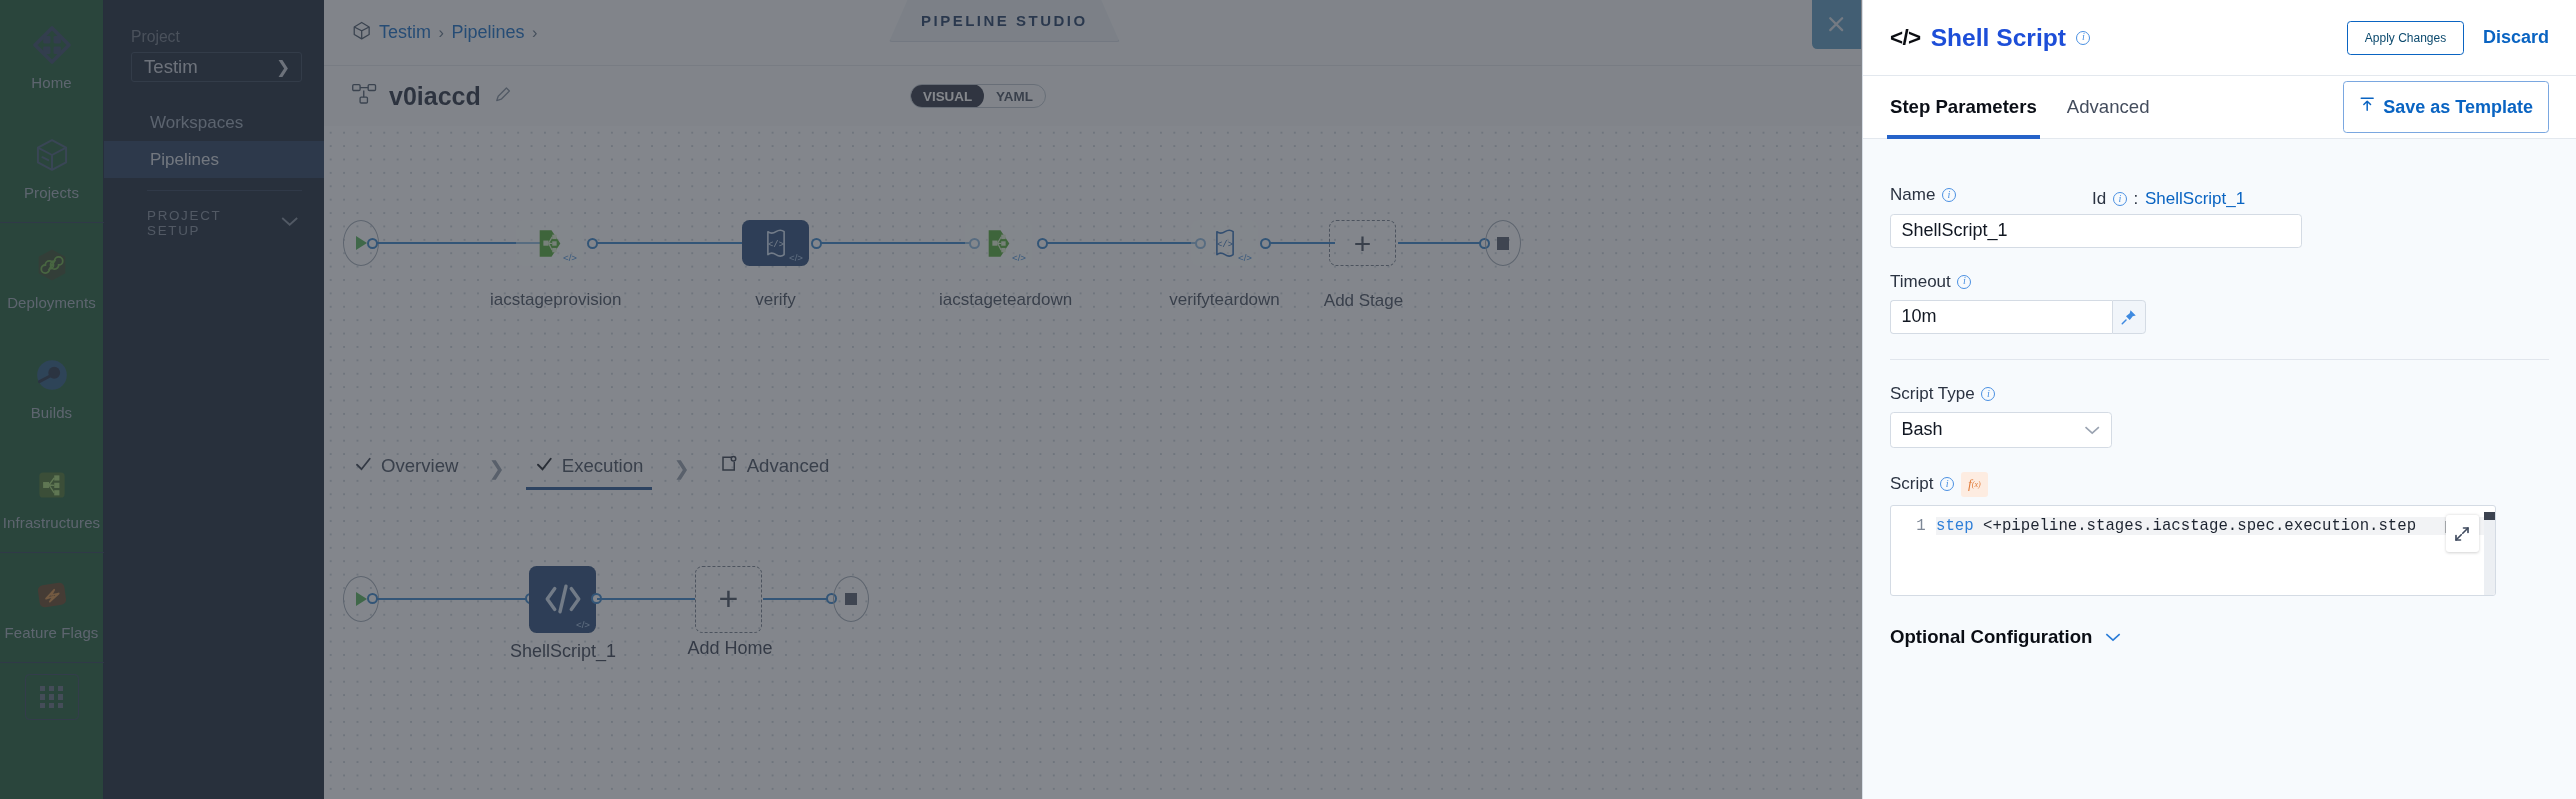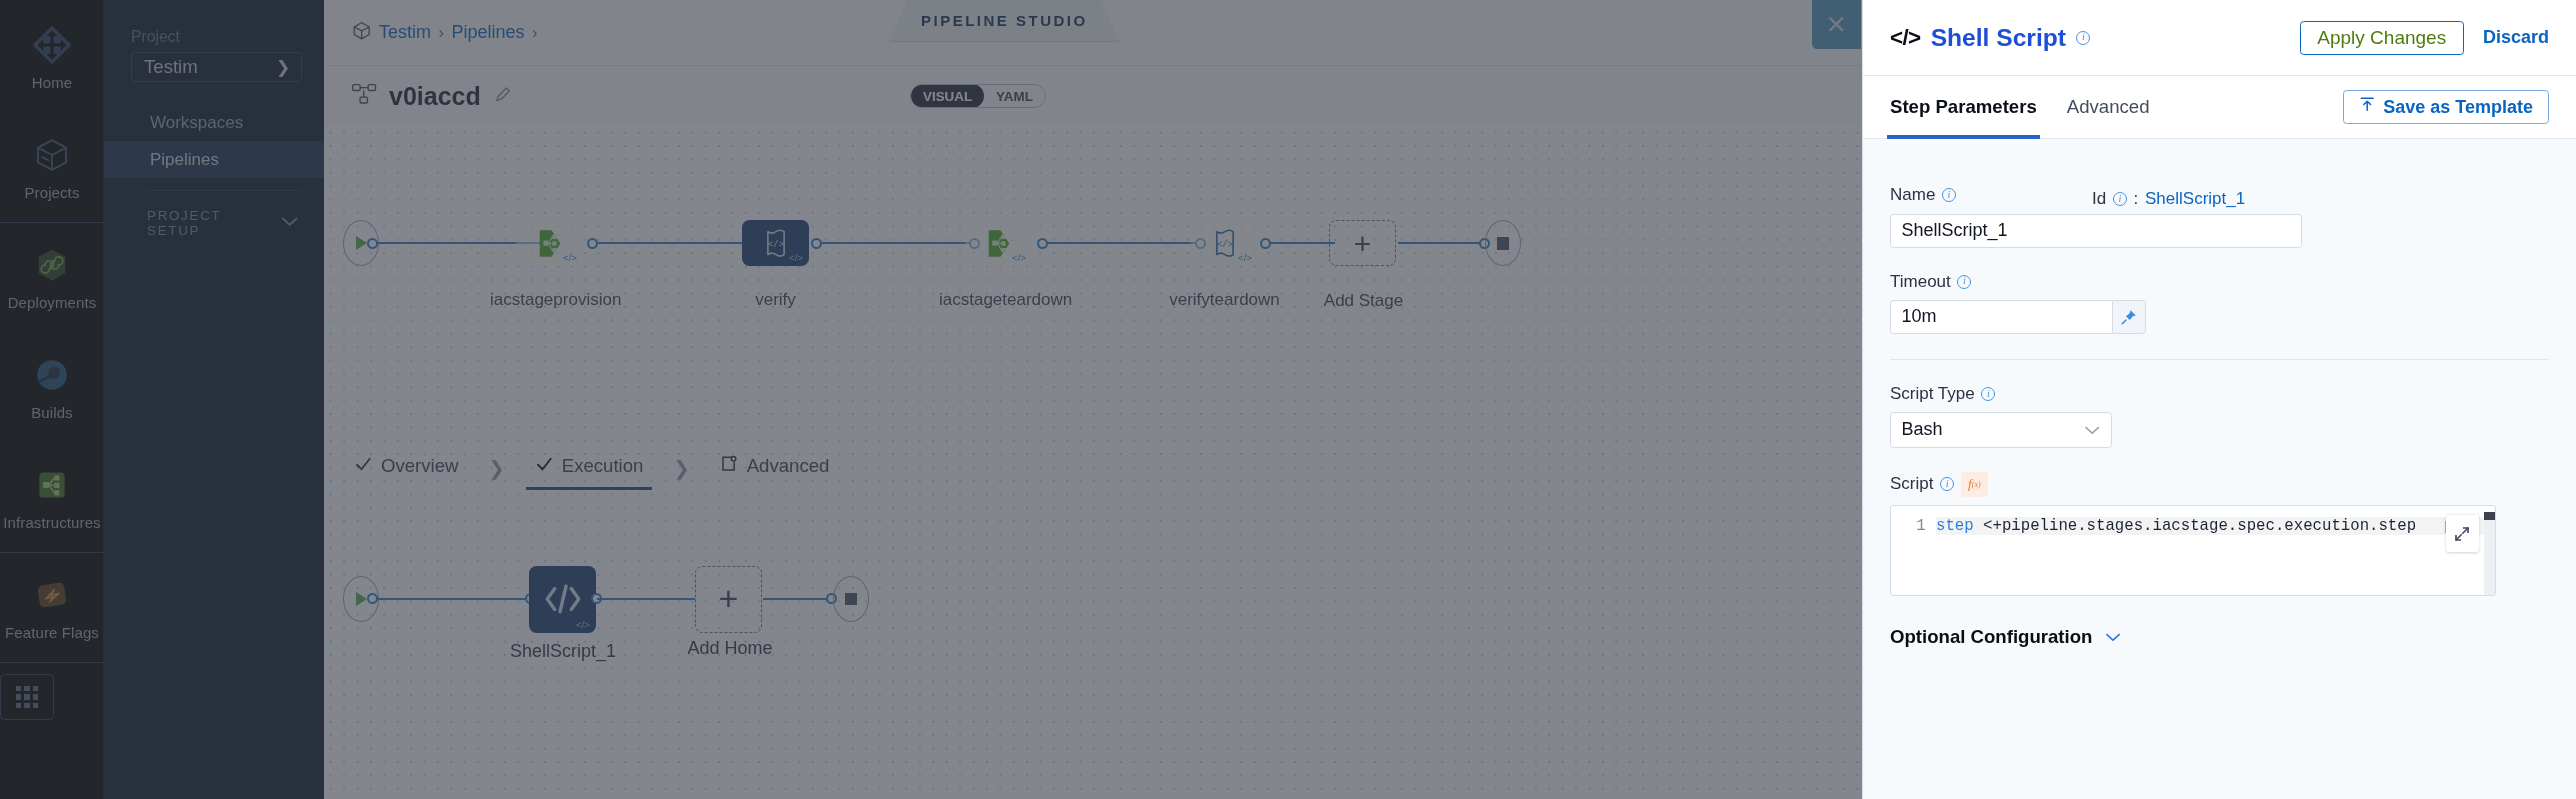--- a/index.html
+++ b/index.html
@@ -8,23 +8,23 @@
     overflow: hidden;
     font-family: "Liberation Sans", sans-serif;
     background: #ffffff;
   }
   #app { position: relative; width: 2576px; height: 799px; }
 
   
   .rail {
     position: absolute; left: 0; top: 0;
     width: 104px; height: 799px;
-    background: #000000;
+    background: #14532d;
     border-right: 0.7px solid #0d1a2d;
-    display: flex; flex-direction: column; align-items: flex-start;
+    display: flex; flex-direction: column; align-items: center;
     padding-top: 3px;
   }
   .rail-item {
     width: 104px; height: 110px;
     display: flex; flex-direction: column;
     align-items: center; justify-content: center;
     gap: 9px; cursor: pointer;
   }
   .rail-item.section-end { border-bottom: 0.7px solid #23344d; }
   .rail-label {
@@ -224,37 +224,37 @@
     display:inline-flex; align-items:center; justify-content:center;
     width: 14px; height: 14px; border-radius: 50%;
     border: 1.2px solid #4a90e2; color: #4a90e2;
     font-size: 10.4px; font-style: italic; font-family: "Liberation Serif", serif;
     line-height: 1;
   }
   .head-actions { margin-left:auto; display:flex; align-items:center; gap: 19.4px; }
   .btn-outline {
     height: 34px; padding: 0 16.4px;
     border: 1.1px solid #0a64c2; border-radius: 3.7px;
-    color: #4d7c0f; font-size: 19px; background: #fff;
+    color: #0c4a6e; font-size: 12px; background: #fff;
     display:flex; align-items:center; cursor:pointer;
   }
   .btn-text { color: #0a64c2; font-size: 18px; cursor:pointer; font-weight: bold; }
 
   .drawer-tabs {
     height: 63px; background: #ffffff;
     display:flex; align-items:center; padding: 0 27px;
     border-bottom: 0.7px solid #e3e8ee; position:relative;
   }
   .dtab { font-size: 18.6px; color: #444d5d; margin-right: 30px; cursor:pointer; position:relative; height: 63px; display:flex; align-items:center; }
   .dtab.active { color: #0b0f17; font-weight: bold; }
   .dtab.active::after {
     content:""; position:absolute; left: -3px; right: -3px; bottom: 0; height: 3.7px; background: #2563c9;
   }
   .btn-tmpl {
-    margin-left: auto; height: 34px; padding: 0 15px;
+    margin-left: auto; height: 52px; padding: 0 15px;
     border: 1.1px solid #7aa7e0; border-radius: 3.7px;
     color: #0a64c2; font-size: 18px; background: #fff;
     display:flex; align-items:center; gap: 7.5px; cursor:pointer; font-weight: bold;
   }
 
   .drawer-body { flex: 1; padding: 22.4px 27px 0 27px; overflow: hidden; }
   .fld { margin-bottom: 19.4px; margin-top: 24px; }
   .fld-label {
     display:flex; align-items:center; gap: 6.7px;
     font-size: 17px; color: #2b3342; margin-bottom: 8.2px;

